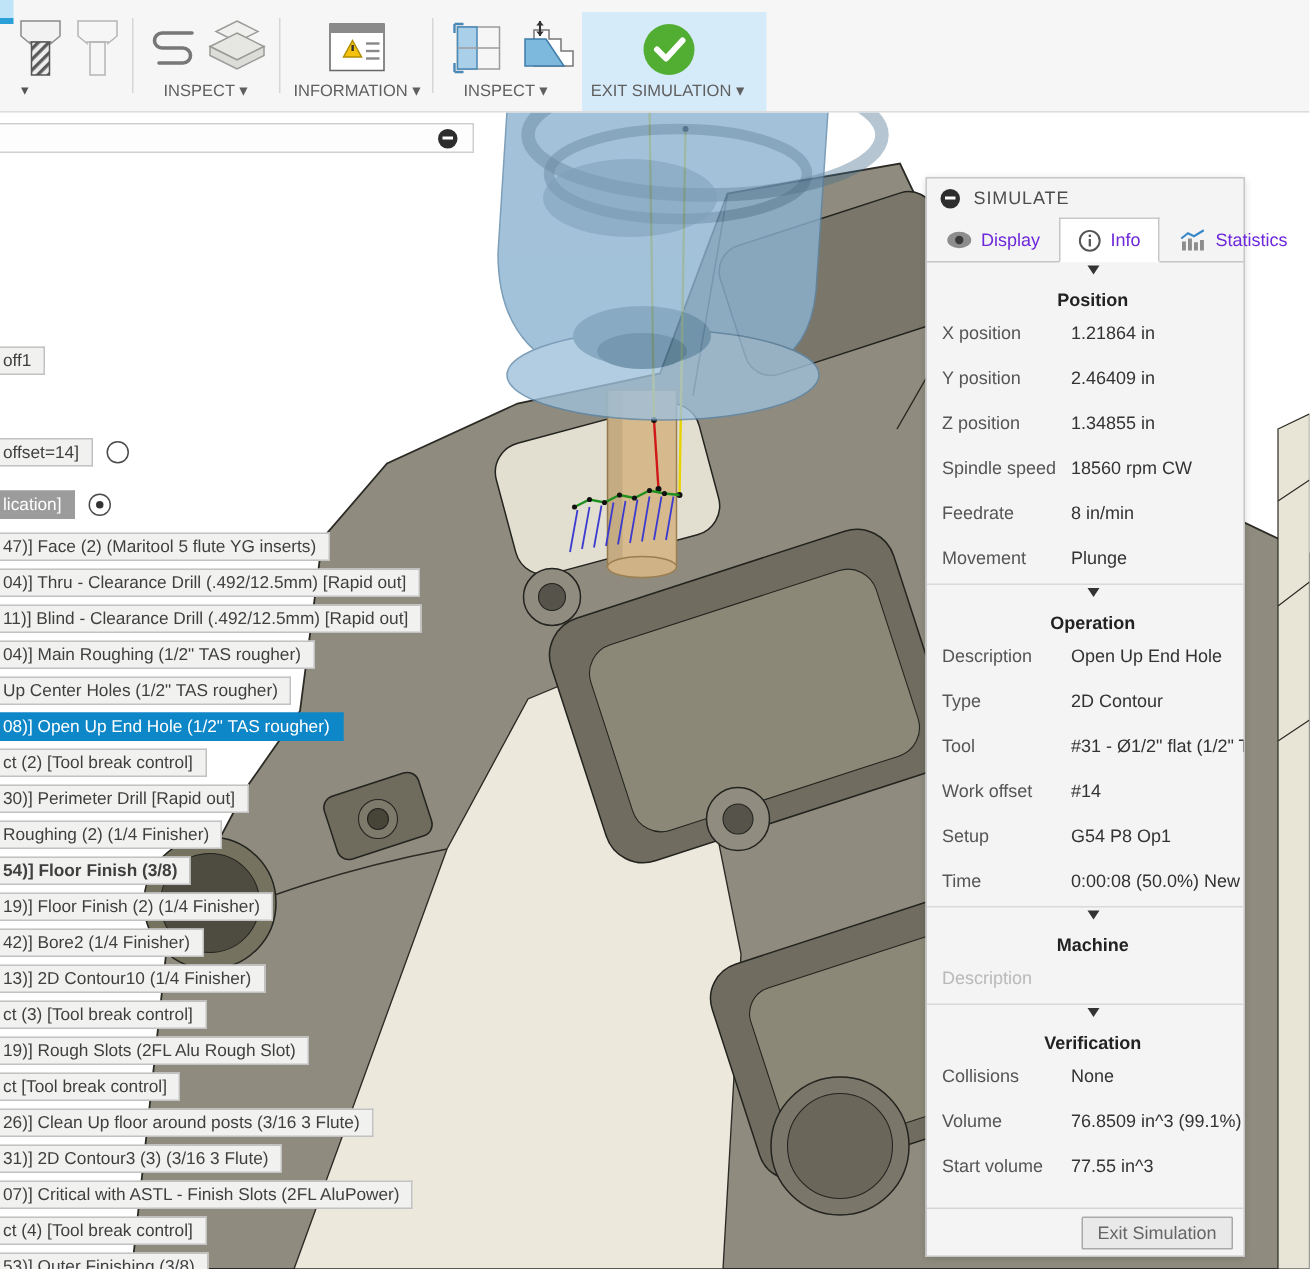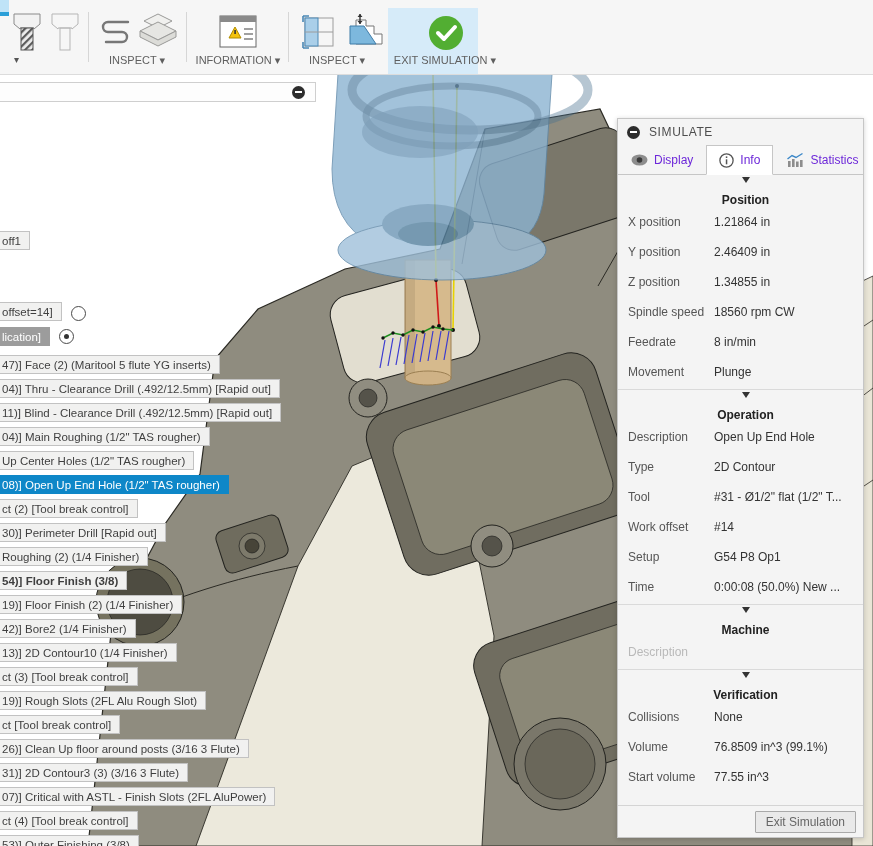--- a/index.html
+++ b/index.html
@@ -14,21 +14,21 @@
     position:absolute;top:0;left:0;width:873px;height:74px;
     background:#f6f6f6;border-bottom:1px solid #dcdcdc;z-index:30;
   }
   .tb-sep{position:absolute;top:12px;width:1px;height:50px;background:#d6d6d6;}
   .tb-label{
     position:absolute;bottom:7px;font-size:11px;color:#5f5f5f;
     text-align:center;white-space:nowrap;transform:translateX(-50%);
   }
   .tb-icon{position:absolute;}
   #exit-block{
-    position:absolute;left:388px;top:8px;width:90px;height:66px;
+    position:absolute;left:388px;top:8px;width:123px;height:66px;
   }
   #corner-tab{position:absolute;left:0;top:0;width:9px;height:12px;background:#bfe3f7;}
   #corner-tab2{position:absolute;left:0;top:12px;width:9px;height:4px;background:#2a9fd8;}
   #tb-caret{position:absolute;left:14px;top:54px;font-size:10px;color:#555;}
   
   #canvas{position:absolute;top:74px;left:0;width:873px;height:772px;background:#ffffff;z-index:1;}
   
   #browser-bar{
     position:absolute;left:0;top:82px;width:316px;height:20px;
     background:#fdfdfd;border:1px solid #cfcfcf;border-left:none;
@@ -53,21 +53,21 @@
   .radio-row{position:absolute;left:0;display:flex;align-items:center;pointer-events:auto;}
   .radio-row .op-bubble{position:static;}
   .radio-row .op-bubble.gray{background:#9c9c9c;border-color:#9c9c9c;color:#fff;}
   .radio-circle{
     width:13px;height:13px;border:1.5px solid #4a4a4a;border-radius:50%;
     background:#fff;margin-left:9px;display:flex;align-items:center;justify-content:center;flex:none;
   }
   .radio-circle .dot{width:5px;height:5px;border-radius:50%;background:#333;}
   
   #sim-panel{
-    position:absolute;left:617px;top:118px;width:247px;height:720px;
+    position:absolute;left:617px;top:118px;width:213px;height:720px;
     background:#f4f4f4;border:1px solid #c6c6c6;box-sizing:border-box;
     box-shadow:0 1px 5px rgba(0,0,0,.18);z-index:20;
     display:flex;flex-direction:column;font-size:12px;
   }
   #sim-header{height:26px;display:flex;align-items:center;gap:9px;padding:0 9px;flex:none;}
   #sim-title{color:#4d4d4d;letter-spacing:.6px;font-size:12px;}
   #sim-tabs{display:flex;align-items:flex-end;height:29px;border-bottom:1px solid #c6c6c6;padding-left:0;flex:none;}
   .sim-tab{
     display:flex;align-items:center;gap:6px;height:28px;padding:0 12px;
     color:#6d28d9;border:1px solid transparent;margin-bottom:-1px;cursor:default;
@@ -249,21 +249,21 @@
     <div class="tb-label" style="left:57px;bottom:7px;position:absolute;">EXIT SIMULATION ▾</div>
   </div>
 </div>
 
 <div id="browser-bar">
   <div class="minus-dot"></div>
 </div>
 
 <div id="ops-layer">
   <div class="op-bubble" style="top:231px;">off1</div>
-  <div class="radio-row" style="top:302px;align-items:flex-end;">
+  <div class="radio-row" style="top:292px;">
     <div class="op-bubble">offset=14]</div>
     <div class="radio-circle"></div>
   </div>
   <div class="radio-row" style="top:327px;">
     <div class="op-bubble gray">lication]</div>
     <div class="radio-circle">
         <span class="dot"></span>
       </div>
   </div>
   <div id="ops-items">

